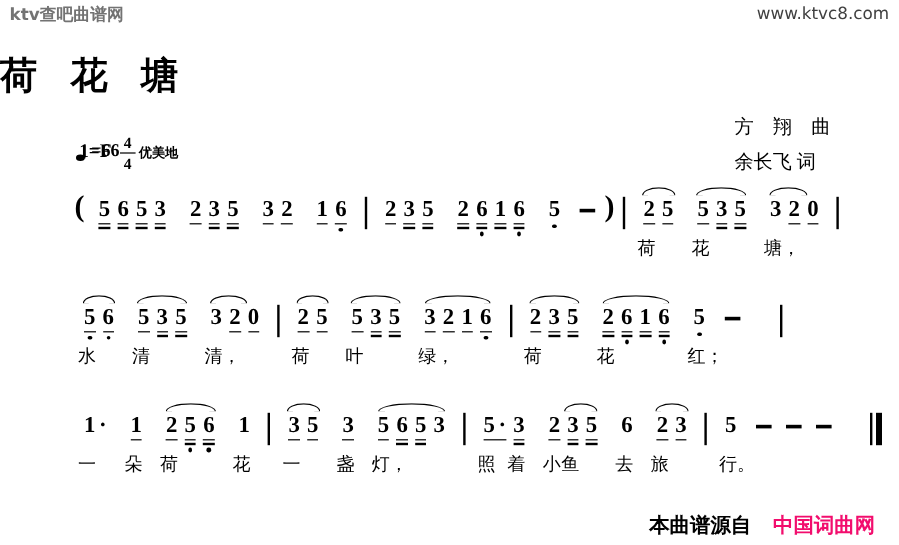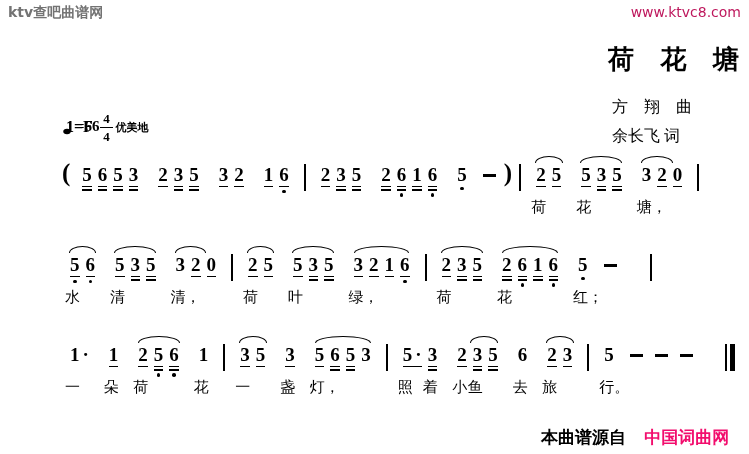--- a/index.html
+++ b/index.html
@@ -3,21 +3,21 @@
 <meta charset="utf-8">
 <style>
   html,body{margin:0;padding:0}
   body{
     width:749px;height:454px;background:#ffffff;position:relative;overflow:hidden;
     font-family:"Liberation Serif","DejaVu Serif",serif;color:#000;
   }
   .site{position:absolute;font-family:"DejaVu Sans","Liberation Sans",sans-serif;font-size:14px;font-weight:bold;}
   #site-left{left:8px;top:4px;}
   #site-right{right:8px;top:4px;font-weight:normal;}
-  #title{position:absolute;left:16px;right:0;top:42px;text-align:right;font-size:26px;font-weight:bold;letter-spacing:10px;}
+  #title{position:absolute;left:0;right:0;top:42px;text-align:left;font-size:31px;font-weight:bold;letter-spacing:10px;}
   #keyblock{position:absolute;left:66px;top:92px;font-size:16px;font-weight:bold;display:flex;align-items:center;margin-top:20px;}
   .frac{display:inline-flex;flex-direction:column;align-items:center;margin-left:7px;font-size:13px;line-height:1;font-weight:bold;}
   .frac .fl{width:13px;height:1.5px;background:#000;margin:1.5px 0;}
   #tempo{position:absolute;left:63px;top:118px;font-size:15px;font-weight:bold;display:flex;align-items:flex-end;}
   #tempo svg{margin-right:2px;}
   #tempo .mood{margin-left:16px;font-size:11px;}
   #credits{position:absolute;left:612px;top:92px;font-size:16px;line-height:29px;}
   #footer{position:absolute;left:541px;top:426px;font-size:17px;font-weight:bold;white-space:nowrap;}
   #footer .fsite{margin-left:14px;}
 
@@ -40,21 +40,21 @@
   .sp{display:inline-block;width:22px;}
   .paren{display:inline-block;font-size:25px;font-weight:bold;margin:5px 2px 0;line-height:26px;vertical-align:top;}
   .fbar{display:inline-block;margin:9px 4px 0;vertical-align:top;}
   .fb1{display:inline-block;width:2px;height:27px;background:#000;margin-right:3px;vertical-align:top;}
   .fb2{display:inline-block;width:5px;height:27px;background:#000;vertical-align:top;}
 </style>
 </head>
 <body>
 
 <div class="site" id="site-left" style="color: #737373;">ktv查吧曲谱网</div>
-<div class="site" id="site-right" style="color: #be185d;">www.ktvc8.com</div>
+<div class="site" id="site-right" style="color: #404040;">www.ktvc8.com</div>
 
 <div id="title">荷 花 塘</div>
 
 <div id="keyblock">
   <span>1=F</span>
   <span class="frac">
     <span>4</span>
     <span class="fl"></span>
     <span>4</span>
   </span>

